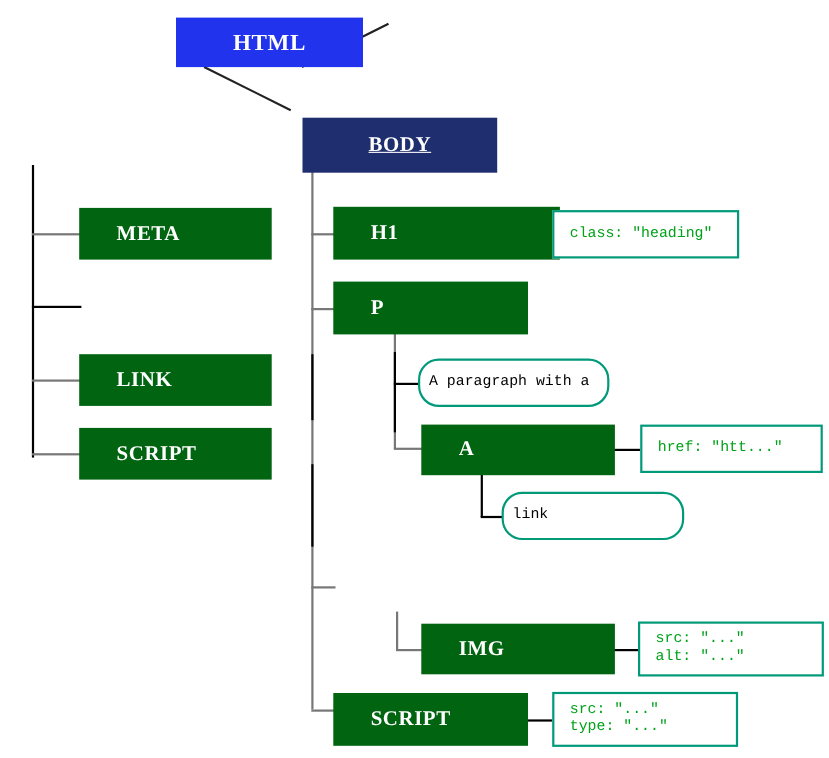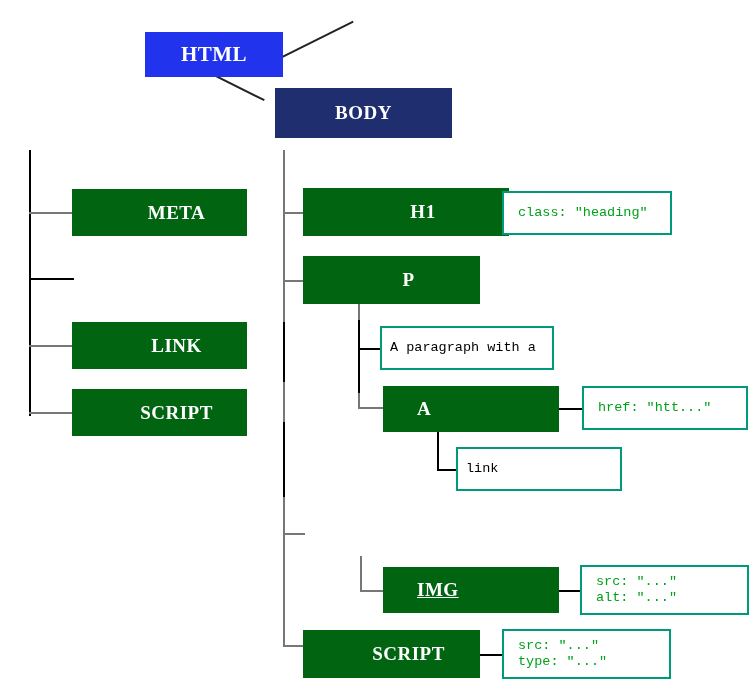--- a/index.html
+++ b/index.html
@@ -18,40 +18,40 @@
     color:#ffffff;
     display:flex;
     align-items:center;
     font-family:"Liberation Serif", serif;
     font-weight:bold;
     letter-spacing:0.5px;
     white-space:nowrap;
   }
   .node.root   { background:#2233ee; justify-content:center; font-size:21px; }
   .node.level1 { background:#1f2e6e; justify-content:center; font-size:19px; }
-  .node.level2 { background:#006411; padding-left:34px; font-size:19px;justify-content:center; }
+  .node.level2 { background:#006411; padding-left:34px; font-size:19px; }
   .node.level3 { background:#006411; padding-left:34px; font-size:19px; }
 
   
   .attrbox {
     position:absolute;
     box-sizing:border-box;
     background:#ffffff;
     border:2px solid #00997a;
     font-family:"Liberation Mono", monospace;
     font-size:13.5px;
     line-height:16px;
     color:#00a21a;
     display:flex;
     flex-direction:column;
     justify-content:center;
     padding-left:14px;
     white-space:pre;
   }
-  .attrbox.textnode { color:#000000; padding-left:8px; }
+  .attrbox.textnode { color:#000000; padding-left:8px;border-radius:19px; }
   .attrbox .ln { display:block; }
 
   
   .ln-h, .ln-v, .ln-d { position:absolute; }
   .ln-h { height:0; border-top:2px solid #777777; }
   .ln-v { width:0; border-left:2px solid #777777; }
   .ln-h.dark { border-top-color:#000000; }
   .ln-v.dark { border-left-color:#000000; }
   .ln-d { transform-origin:0 0; height:0; border-top:2px solid #222222; }
 </style>
@@ -88,26 +88,26 @@
   <div class="ln-v dark" style="left:437px; top:431px; height:39px;"></div>
   <div class="ln-h dark" style="left:437px; top:469px; width:20px;"></div>
 
   <div class="ln-v" style="left:360px; top:556px; height:35px;"></div>
   <div class="ln-h" style="left:360px; top:590px; width:25px;"></div>
 
   <div class="ln-h dark" style="left:558px; top:590px; width:22px;"></div>
 
   <div class="ln-h dark" style="left:480px; top:654px; width:22px;"></div>
 
-  <div class="node root" style="left:145px; top:16px; width:138px; height:45px;margin-top:16px;">
+  <div class="node root" style="left:160px; top:16px; width:170px; height:45px;">
     <span>HTML</span>
   </div>
 
 
-  <div class="node level1" style="left:275px; top:88px; width:177px; height:50px;">
+  <div class="node level1" style="left:275px; top:107px; width:177px; height:50px;text-decoration:underline;">
     <span>BODY</span>
   </div>
 
   <div class="node level2" style="left:72px; top:189px; width:175px; height:47px;">
     <span>META</span>
   </div>
   <div class="node level2" style="left:72px; top:322px; width:175px; height:47px;">
     <span>LINK</span>
   </div>
   <div class="node level2" style="left:72px; top:389px; width:175px; height:47px;">
@@ -120,21 +120,21 @@
   <div class="node level2" style="left:303px; top:256px; width:177px; height:48px;">
     <span>P</span>
   </div>
   <div class="node level2" style="left:303px; top:630px; width:177px; height:48px;">
     <span>SCRIPT</span>
   </div>
 
   <div class="node level3" style="left:383px; top:386px; width:176px; height:46px;">
     <span>A</span>
   </div>
-  <div class="node level3" style="left:383px; top:567px; width:176px; height:46px;text-decoration:underline;">
+  <div class="node level3" style="left:383px; top:567px; width:176px; height:46px;">
     <span>IMG</span>
   </div>
 
   <div class="attrbox" style="left:502px; top:191px; width:170px; height:44px;">
     <span class="ln">class: "heading"</span>
   </div>
 
   <div class="attrbox textnode" style="left:380px; top:326px; width:174px; height:44px;">
     <span class="ln">A paragraph with a</span>
   </div>

